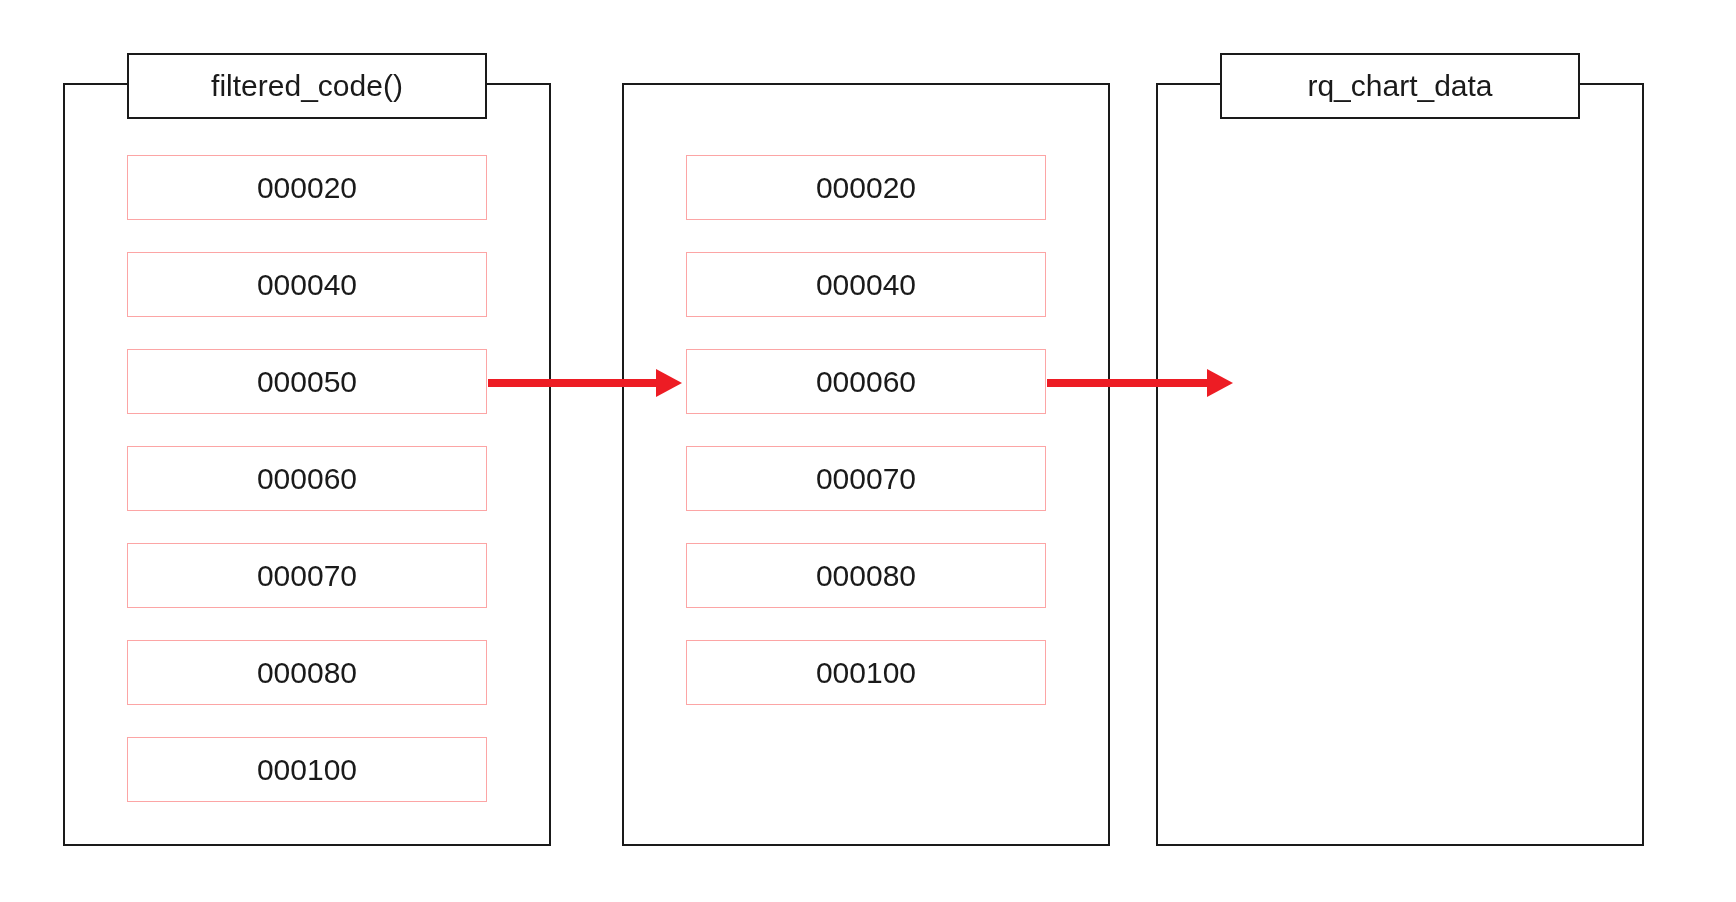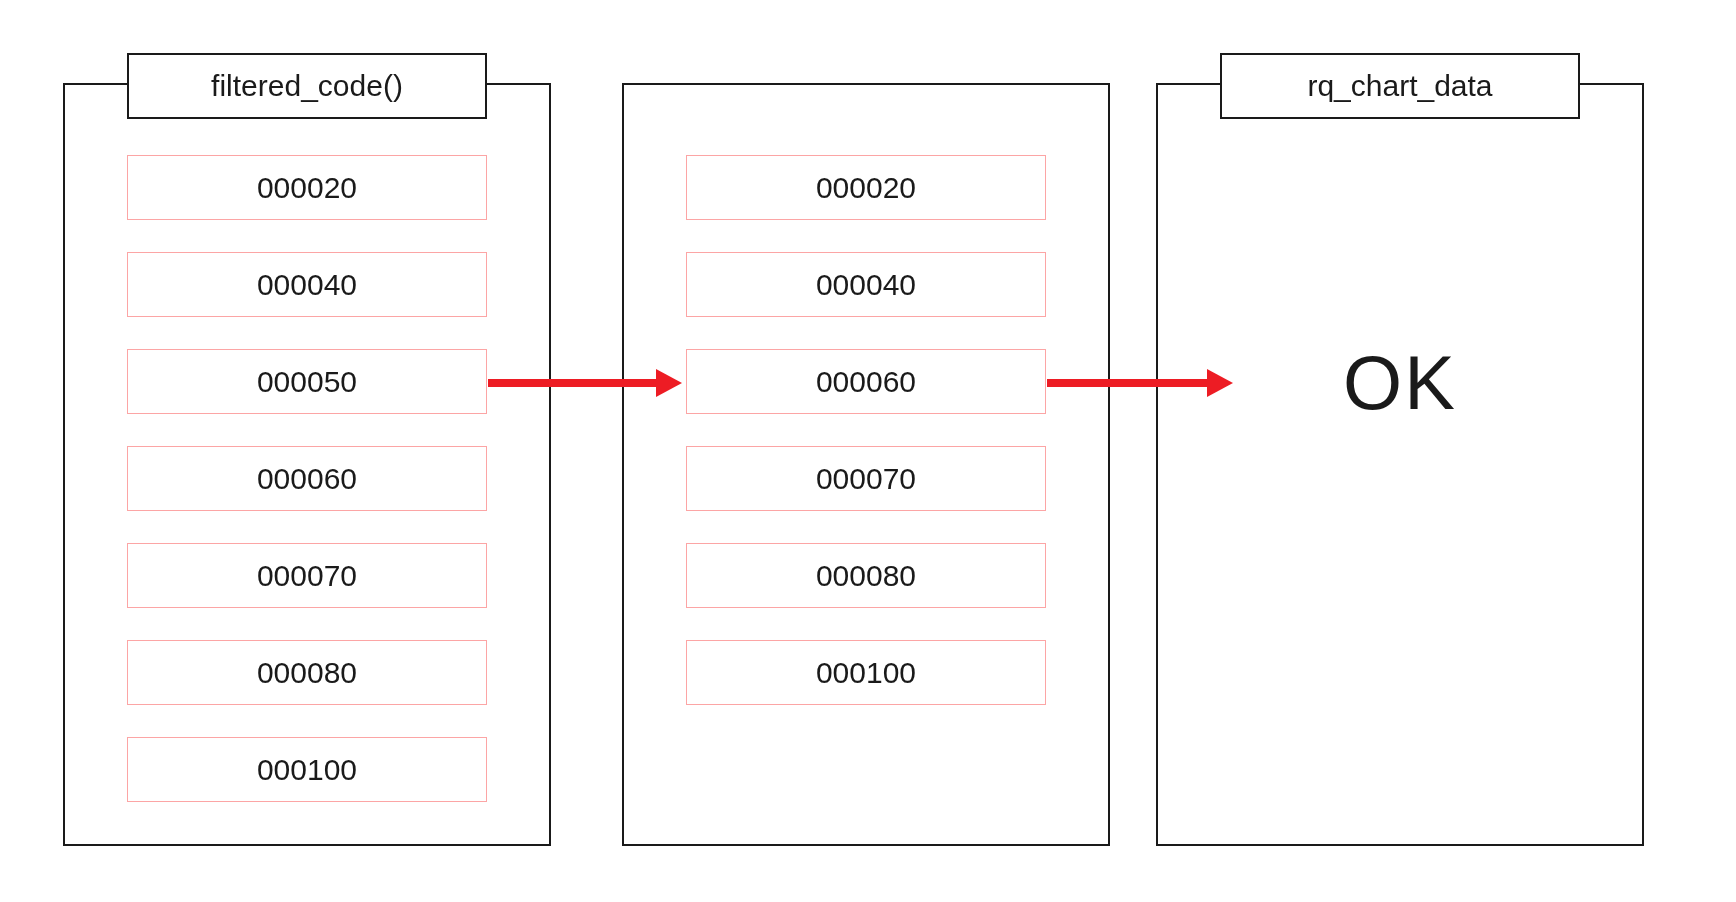--- a/index.html
+++ b/index.html
@@ -112,21 +112,20 @@
         <div class="item-box">000070</div>
         <div class="item-box">000080</div>
         <div class="item-box">000100</div>
       </div>
   </section>
 
   <section class="panel" style="left:1156px">
     <div class="tab">
       <span class="tab-label">rq_chart_data</span>
     </div>
-    <div class="result-text">OK</div>
   </section>
 
   <svg id="arrow-layer" width="1736" height="902">
       <g>
         <line x1="488" y1="383" x2="660" y2="383" stroke="#ed1c24" stroke-width="8"></line>
         <polygon points="682,383 656,369 656,397" fill="#ed1c24"></polygon>
       </g>
       <g>
         <line x1="1047" y1="383" x2="1211" y2="383" stroke="#ed1c24" stroke-width="8"></line>
         <polygon points="1233,383 1207,369 1207,397" fill="#ed1c24"></polygon>

